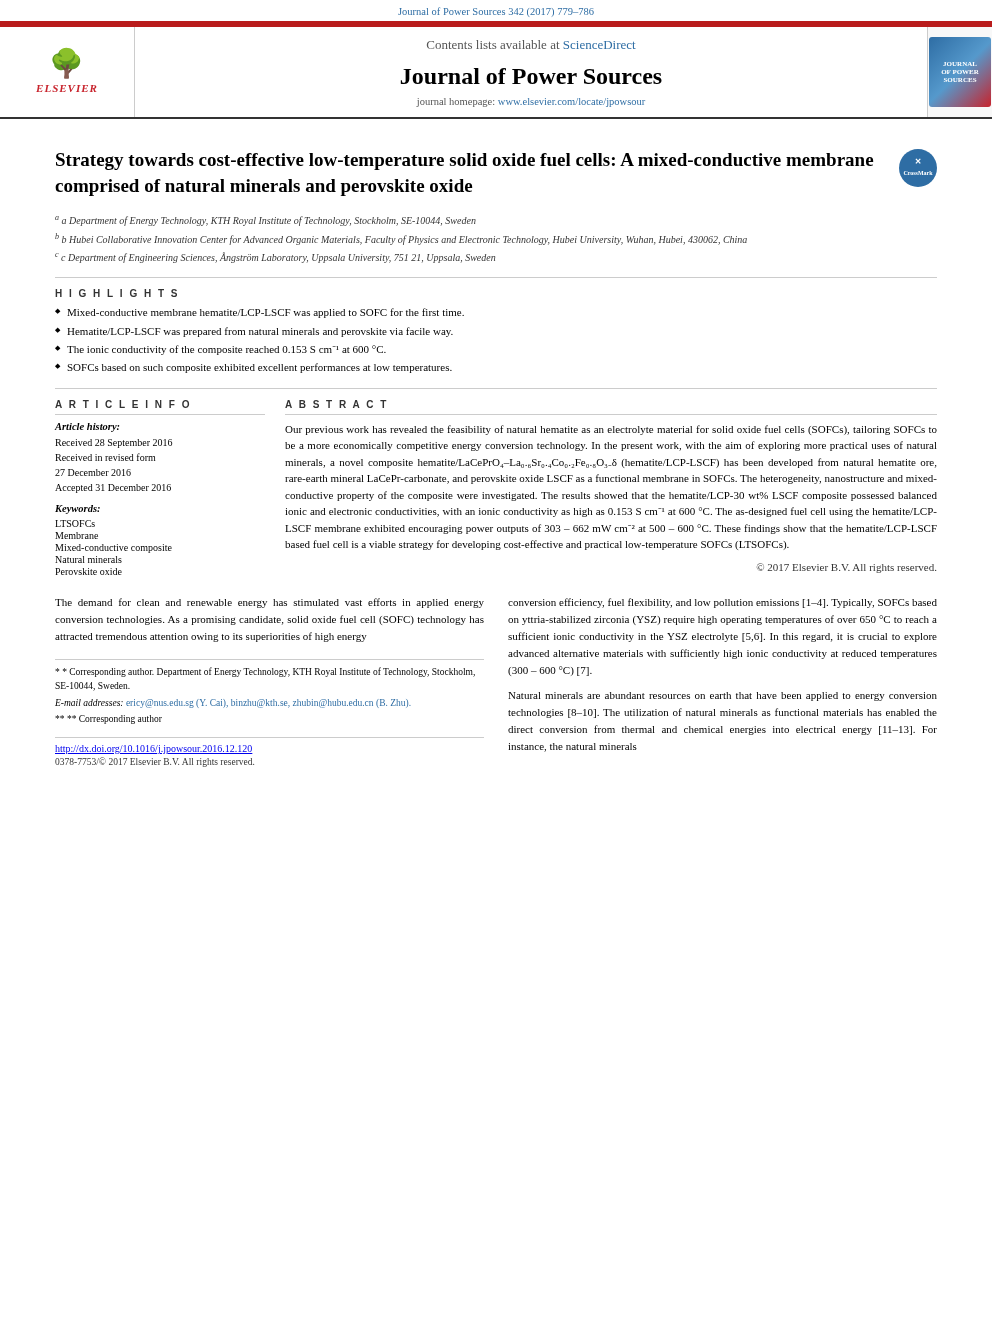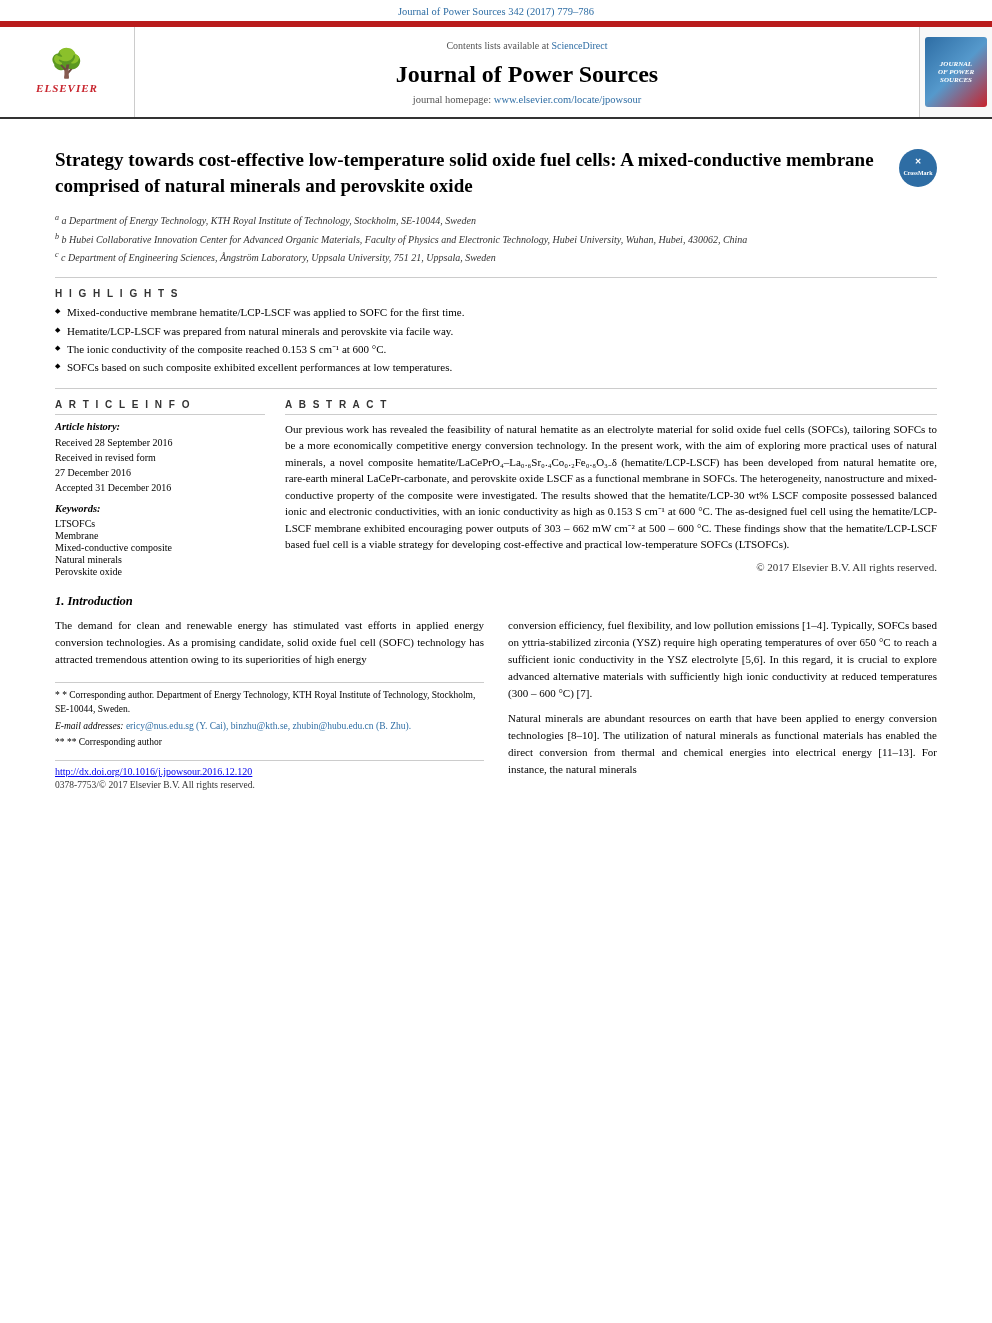--- a/index.html
+++ b/index.html
@@ -56,21 +56,21 @@
     }
     .journal-center {
       flex: 1;
       display: flex;
       flex-direction: column;
       align-items: center;
       justify-content: center;
       padding: 10px 20px;
     }
     .science-direct-link {
-      font-size: 10px;
+      font-size: 13px;
       color: #555;
       margin-bottom: 4px;
     }
     .science-direct-link a {
       color: #2e6da4;
       text-decoration: none;
     }
     .journal-title-main {
       font-size: 24px;
       font-weight: bold;
@@ -80,29 +80,28 @@
     }
     .journal-homepage {
       font-size: 10.5px;
       color: #555;
     }
     .journal-homepage a {
       color: #2e6da4;
       text-decoration: none;
     }
     .journal-logo-box {
-      width: 73px;
+      width: 65px;
       min-height: 90px;
       display: flex;
       align-items: center;
       justify-content: center;
       border-left: 1px solid #ccc;
       flex-shrink: 0;
       background: #f8f8f8;
-      font-style: italic;
     }
     .journal-logo-placeholder {
       width: 62px;
       height: 70px;
       background: linear-gradient(135deg, #2e6da4 0%, #5599cc 50%, #c8232c 100%);
       border-radius: 3px;
       display: flex;
       align-items: center;
       justify-content: center;
       color: white;
@@ -390,21 +389,20 @@
       <div class="abstract-col">
         <div class="col-label">A B S T R A C T</div>
         <div class="abstract-text">
           <p>Our previous work has revealed the feasibility of natural hematite as an electrolyte material for solid oxide fuel cells (SOFCs), tailoring SOFCs to be a more economically competitive energy conversion technology. In the present work, with the aim of exploring more practical uses of natural minerals, a novel composite hematite/LaCePrO₄–La₀.₆Sr₀.₄Co₀.₂Fe₀.₈O₃₋δ (hematite/LCP-LSCF) has been developed from natural hematite ore, rare-earth mineral LaCePr-carbonate, and perovskite oxide LSCF as a functional membrane in SOFCs. The heterogeneity, nanostructure and mixed-conductive property of the composite were investigated. The results showed that the hematite/LCP-30 wt% LSCF composite possessed balanced ionic and electronic conductivities, with an ionic conductivity as high as 0.153 S cm⁻¹ at 600 °C. The as-designed fuel cell using the hematite/LCP-LSCF membrane exhibited encouraging power outputs of 303 – 662 mW cm⁻² at 500 – 600 °C. These findings show that the hematite/LCP-LSCF based fuel cell is a viable strategy for developing cost-effective and practical low-temperature SOFCs (LTSOFCs).</p>
         </div>
         <div class="copyright-line">© 2017 Elsevier B.V. All rights reserved.</div>
       </div>
     </div>
 
     <div class="intro-section">
-      <div class="section-heading">1. Introduction</div>
 
       <div class="two-col-body">
 
         <div class="body-col">
           <p class="body-text">The demand for clean and renewable energy has stimulated vast efforts in applied energy conversion technologies. As a promising candidate, solid oxide fuel cell (SOFC) technology has attracted tremendous attention owing to its superiorities of high energy</p>
 
           <div class="footnote-area">
             <div class="footnote-text">
               <span>*</span>
               <span>* Corresponding author. Department of Energy Technology, KTH Royal Institute of Technology, Stockholm, SE-10044, Sweden.</span>

